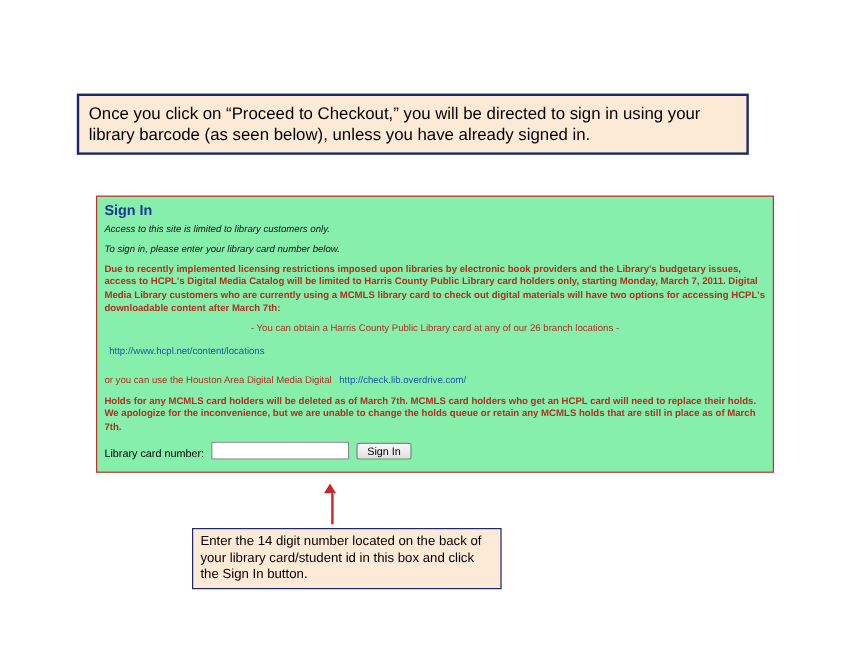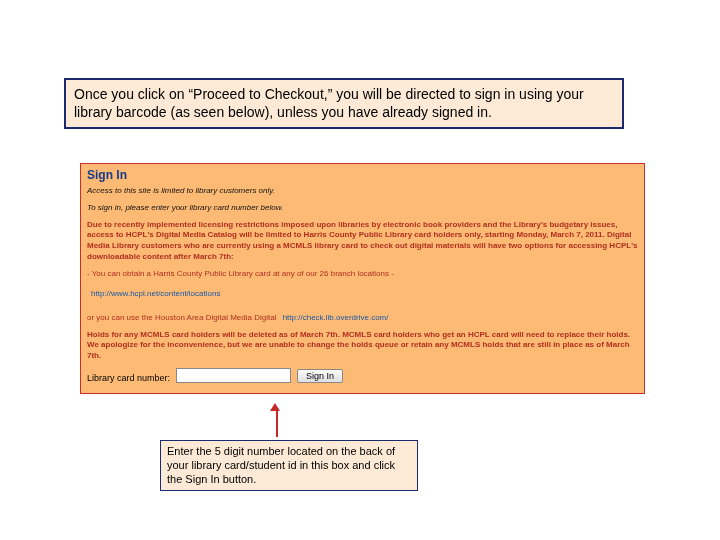--- a/index.html
+++ b/index.html
@@ -22,21 +22,21 @@
     line-height: 1.25;
     color: #000;
     margin-left: 36px;
   }
   .signin-panel {
     position: absolute;
     left: 80px;
     top: 163px;
     width: 565px;
     border: 1px solid #c9302c;
-    background: #fdba74;
+    background: #86efac;
     padding: 4px 6px 10px 6px;
   }
   .signin-title {
     color: #1a3a8a;
     font-weight: bold;
     font-size: 12px;
     margin-bottom: 4px;
   }
   .signin-line {
     font-size: 8px;
@@ -50,20 +50,21 @@
     font-size: 8px;
     line-height: 1.35;
     margin-bottom: 6px;
     font-weight: bold;
   }
   .red-option {
     color: #b03020;
     font-size: 8px;
     line-height: 1.35;
     margin-bottom: 2px;
+    text-align: center;
   }
   .link {
     color: #1a5aa8;
     font-size: 8px;
     text-decoration: none;
     margin-left: 4px;
   }
   .signin-row {
     display: flex;
     align-items: flex-end;
@@ -148,14 +149,14 @@
     <button class="signin-btn">Sign In</button>
   </div>
 </div>
 
 <div class="arrow" style="left:274px; top:403px;">
   <div class="arrow-head"></div>
   <div class="arrow-shaft"></div>
 </div>
 
 <div class="tip-box">
-  <span>Enter the 5 digit number located on the back of your library card/student id in this box and click the Sign In button.</span>
+  <span>Enter the 14 digit number located on the back of your library card/student id in this box and click the Sign In button.</span>
 </div>
 
 </body></html>

